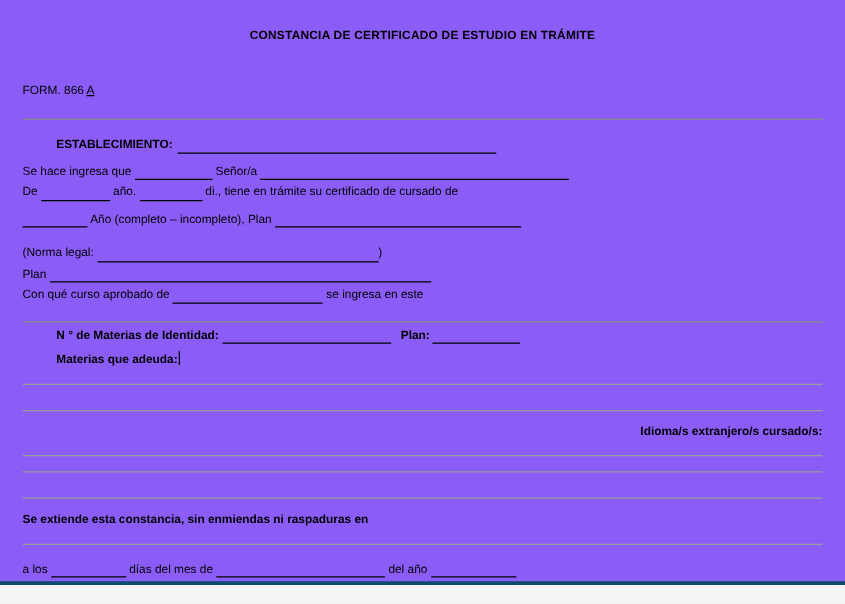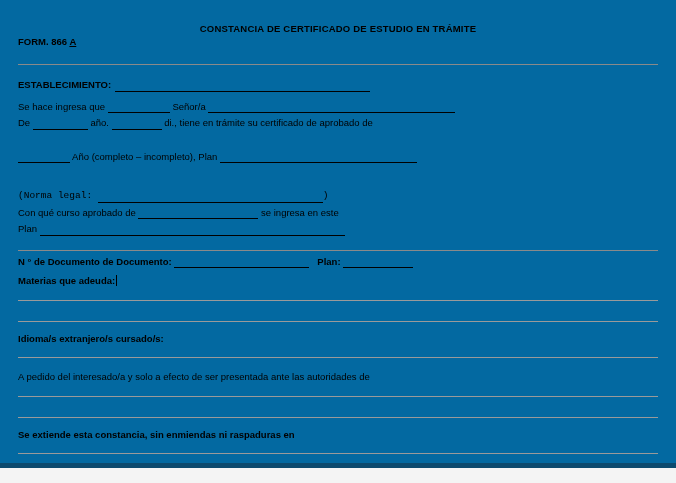--- a/index.html
+++ b/index.html
@@ -10,23 +10,23 @@
   body {
     width: 676px;
     height: 483px;
     font-family: "Liberation Sans", sans-serif;
     overflow: hidden;
   }
   .page {
     position: relative;
     width: 676px;
     height: 468px;
-    background: #0369a1;
+    background: #8b5cf6;
     box-sizing: border-box;
-    border-bottom: 5px solid #0c4a6e;
+    border-bottom: 3px solid #0c4a6e;
   }
   .page-shadow {
     position: absolute;
     left: 0;
     top: 468px;
     width: 676px;
     height: 15px;
     background: #f4f4f4;
   }
   .content {
@@ -39,38 +39,38 @@
   .doc-title {
     text-align: center;
     font-size: 9.5px;
     font-weight: bold;
     letter-spacing: 0.2px;
     color: #000;
     margin-top: 23px;
   }
   .form-no {
     font-size: 9.5px;
-    font-weight: bold;
-    margin-top: 2px;
+    font-weight: normal;
+    margin-top: 33px;
     color: #000;
   }
   .form-no .u {
     text-decoration: underline;
   }
   .rule {
     border: none;
     border-top: 1px solid #8a8a8a;
     margin: 0;
     height: 0;
   }
   .rule.thin {
     border-top: 1px solid #9a9a9a;
   }
   .line-blk { font-size: 9.5px; color: #000; line-height: 13.5px; }
-  .bold { font-weight: bold; }
+  .bold { font-weight: bold; margin-left: 27px; }
   .fill {
     display: inline-block;
     border-bottom: 1px solid #000;
     vertical-align: bottom;
     height: 10px;
   }
   .blk-space { height: 10px; }
   .caret {
     display: inline-block;
     width: 1px;
@@ -98,68 +98,67 @@
 
     <div class="line-blk" style="margin-top: 13px;">
       <span class="bold">ESTABLECIMIENTO:</span><span class="fill" style="width: 255px; margin-left: 4px;"></span>
     </div>
 
     <div class="line-blk" style="margin-top: 8px;">
       <span>Se hace ingresa que </span><span class="fill" style="width: 62px;"></span><span> Señor/a </span><span class="fill" style="width: 247px;"></span>
     </div>
 
     <div class="line-blk" style="margin-top: 3px;">
-      <span>De </span><span class="fill" style="width: 55px;"></span><span> año. </span><span class="fill" style="width: 50px;"></span><span> di., tiene en trámite su certificado de aprobado de</span>
+      <span>De </span><span class="fill" style="width: 55px;"></span><span> año. </span><span class="fill" style="width: 50px;"></span><span> di., tiene en trámite su certificado de cursado de</span>
     </div>
 
-    <div class="line-blk" style="margin-top: 20px;">
+    <div class="line-blk" style="margin-top: 8px;">
       <span class="fill" style="width: 52px;"></span><span> Año (completo – incompleto), Plan </span><span class="fill" style="width: 197px;"></span>
     </div>
 
     <div class="blk-space"></div>
 
-    <div class="line-blk" style="margin-top: 16px; font-family: Liberation Mono, monospace;">
+    <div class="line-blk" style="margin-top: 4px;">
       <span>(Norma legal: </span><span class="fill" style="width: 225px;"></span><span>)</span>
     </div>
 
     <div class="line-blk" style="margin-top: 3px;">
-      <span>Con qué curso aprobado de </span><span class="fill" style="width: 120px;"></span><span> se ingresa en este</span>
+      <span>Plan </span><span class="fill" style="width: 305px;"></span>
     </div>
 
     <div class="line-blk" style="margin-top: 3px;">
-      <span>Plan </span><span class="fill" style="width: 305px;"></span>
+      <span>Con qué curso aprobado de </span><span class="fill" style="width: 120px;"></span><span> se ingresa en este</span>
     </div>
 
     <div style="margin-top: 14px;">
       <hr class="rule">
     </div>
 
 
     <div class="line-blk" style="margin-top: 4px;">
-      <span class="bold">N ° de Documento de Documento: </span><span class="fill" style="width: 135px;"></span><span class="bold" style="margin-left: 8px;">Plan: </span><span class="fill" style="width: 70px;"></span>
+      <span class="bold">N ° de Materias de Identidad: </span><span class="fill" style="width: 135px;"></span><span class="bold" style="margin-left: 8px;">Plan: </span><span class="fill" style="width: 70px;"></span>
     </div>
 
     <div class="line-blk" style="margin-top: 6px;">
       <span class="bold">Materias que adeuda:</span><span class="caret"></span>
     </div>
 
     <div style="margin-top: 12px;">
       <hr class="rule thin">
     </div>
     <div style="margin-top: 20px;">
       <hr class="rule thin">
     </div>
 
-    <div class="line-blk bold" style="margin-top: 10px;">Idioma/s extranjero/s cursado/s:</div>
+    <div class="line-blk bold" style="margin-top: 10px; text-align: right;">Idioma/s extranjero/s cursado/s:</div>
 
     <div style="margin-top: 12px;">
       <hr class="rule thin">
     </div>
 
-    <div class="line-blk" style="margin-top: 12px;">A pedido del interesado/a y solo a efecto de ser presentada ante las autoridades de</div>
 
     <div style="margin-top: 12px;">
       <hr class="rule thin">
     </div>
     <div style="margin-top: 20px;">
       <hr class="rule thin">
     </div>
 
     <div class="line-blk" style="margin-top: 10px; font-weight: bold;">Se extiende esta constancia, sin enmiendas ni raspaduras en</div>
 

